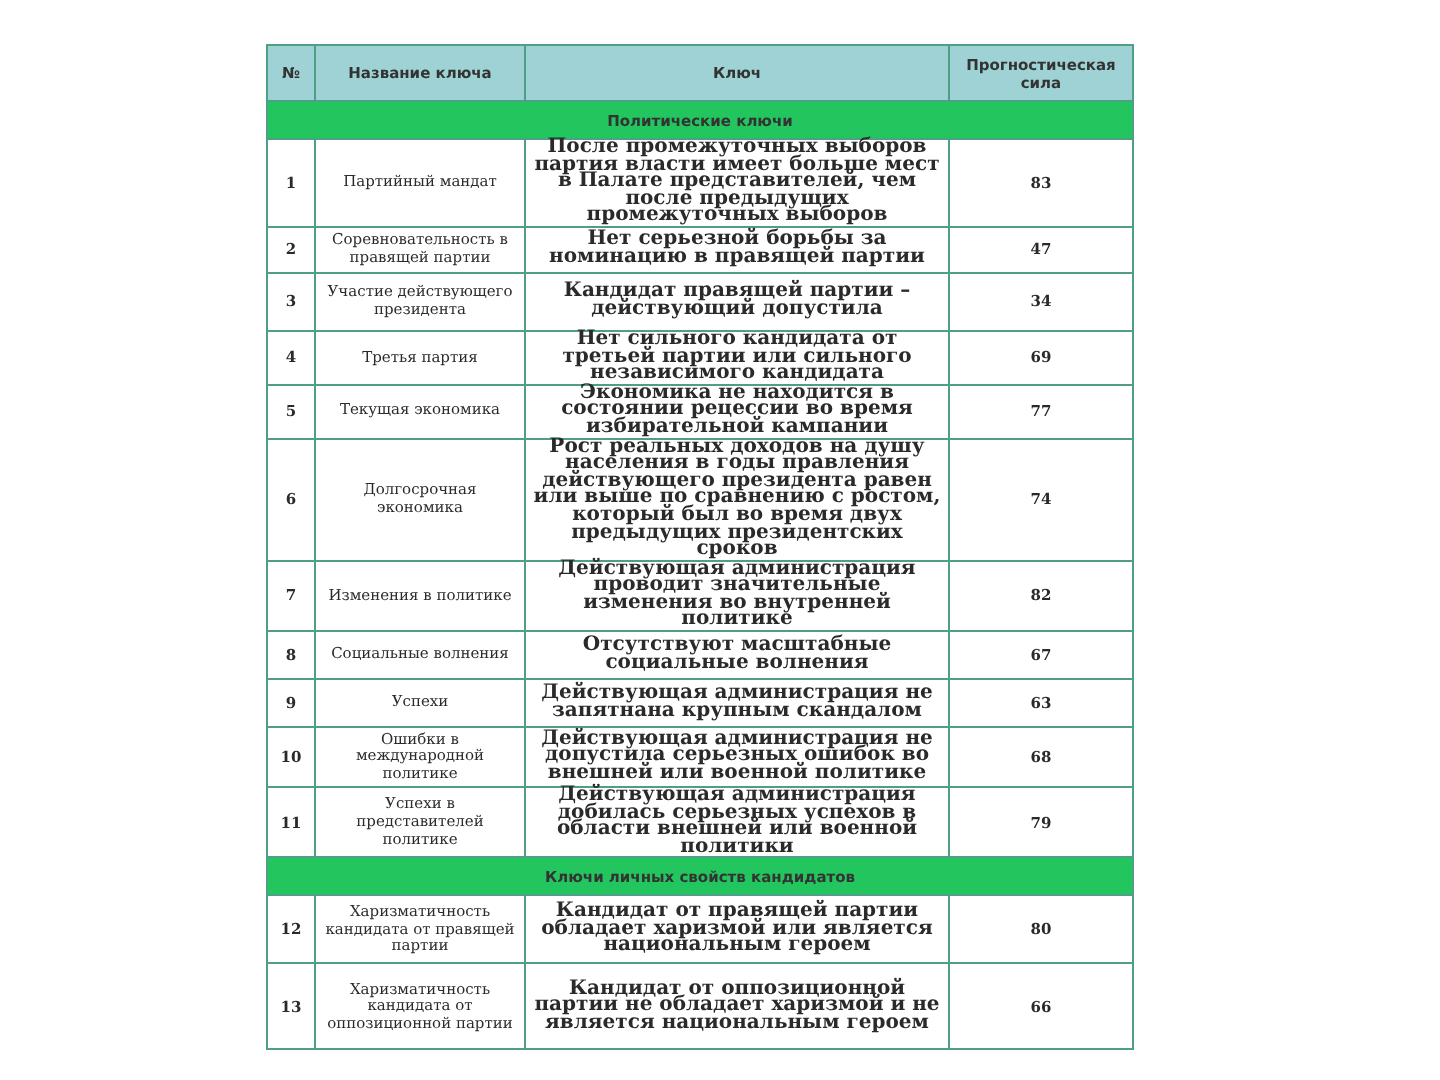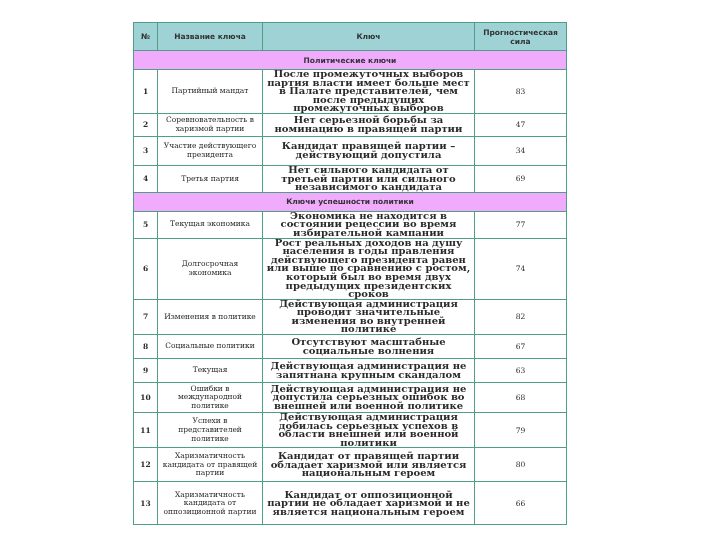--- a/index.html
+++ b/index.html
@@ -5,25 +5,25 @@
   html, body { margin: 0; padding: 0; background: #ffffff; }
   body { width: 720px; height: 540px; position: relative; overflow: hidden; font-family: "DejaVu Serif", serif; }
   .table-wrap { position: absolute; left: 133px; top: 22px; width: 433px; }
   table { border-collapse: collapse; width: 433px; table-layout: fixed; }
   col.c1 { width: 24px; }
   col.c2 { width: 105px; }
   col.c3 { width: 212px; }
   col.c4 { width: 92px; }
   td, th { border: 1px solid #4f9e86; padding: 0 2px; text-align: center; vertical-align: middle; color: #2a2a2a; }
   thead th { background: #9fd2d4; height: 27px; font-family: "DejaVu Sans", sans-serif; font-size: 7.5px; font-weight: bold; color: #333; line-height: 9px; }
-  tr.section td { background: #f0abfc; height: 18px; font-family: "DejaVu Sans", sans-serif; font-size: 7.5px; font-weight: bold; color: #333; }
+  tr.section td { background: #22c55e; height: 18px; font-family: "DejaVu Sans", sans-serif; font-size: 7.5px; font-weight: bold; color: #333; }
   td.num { font-size: 7.5px; font-weight: bold; }
   td.name { font-size: 7.5px; line-height: 8.6px; }
   td.key { font-size: 10px; line-height: 8.6px; font-weight: bold; margin-left: 48px; }
-  td.power { font-size: 7.5px; font-weight: normal; }
+  td.power { font-size: 7.5px; font-weight: bold; }
 </style>
 </head>
 <body>
 
 <div class="table-wrap">
 <table>
   <colgroup>
         <col class="c1">
         <col class="c2">
         <col class="c3">
@@ -42,83 +42,83 @@
       <td colspan="4">Политические ключи</td>
     </tr>
     <tr style="height:43px">
       <td class="num">1</td>
       <td class="name">Партийный мандат</td>
       <td class="key">После промежуточных выборов партия власти имеет больше мест в Палате представителей, чем после предыдущих промежуточных выборов</td>
       <td class="power">83</td>
     </tr>
     <tr style="height:23px">
       <td class="num">2</td>
-      <td class="name">Соревновательность в харизмой партии</td>
+      <td class="name">Соревновательность в правящей партии</td>
       <td class="key">Нет серьезной борьбы за номинацию в правящей партии</td>
       <td class="power">47</td>
     </tr>
     <tr style="height:29px">
       <td class="num">3</td>
       <td class="name">Участие действующего президента</td>
       <td class="key">Кандидат правящей партии – действующий допустила</td>
       <td class="power">34</td>
     </tr>
     <tr style="height:25px">
       <td class="num">4</td>
       <td class="name">Третья партия</td>
       <td class="key">Нет сильного кандидата от третьей партии или сильного независимого кандидата</td>
       <td class="power">69</td>
     </tr>
 
-    <tr class="section">
-      <td colspan="4">Ключи успешности политики</td>
-    </tr>
     <tr style="height:23px">
       <td class="num">5</td>
       <td class="name">Текущая экономика</td>
       <td class="key">Экономика не находится в состоянии рецессии во время избирательной кампании</td>
       <td class="power">77</td>
     </tr>
     <tr style="height:53px">
       <td class="num">6</td>
       <td class="name">Долгосрочная экономика</td>
       <td class="key">Рост реальных доходов на душу населения в годы правления действующего президента равен или выше по сравнению с ростом, который был во время двух предыдущих президентских сроков</td>
       <td class="power">74</td>
     </tr>
     <tr style="height:30px">
       <td class="num">7</td>
       <td class="name">Изменения в политике</td>
       <td class="key">Действующая администрация проводит значительные изменения во внутренней политике</td>
       <td class="power">82</td>
     </tr>
     <tr style="height:24px">
       <td class="num">8</td>
-      <td class="name">Социальные политики</td>
+      <td class="name">Социальные волнения</td>
       <td class="key">Отсутствуют масштабные социальные волнения</td>
       <td class="power">67</td>
     </tr>
     <tr style="height:24px">
       <td class="num">9</td>
-      <td class="name">Текущая</td>
+      <td class="name">Успехи</td>
       <td class="key">Действующая администрация не запятнана крупным скандалом</td>
       <td class="power">63</td>
     </tr>
     <tr style="height:30px">
       <td class="num">10</td>
       <td class="name">Ошибки в международной политике</td>
       <td class="key">Действующая администрация не допустила серьезных ошибок во внешней или военной политике</td>
       <td class="power">68</td>
     </tr>
     <tr style="height:31px">
       <td class="num">11</td>
       <td class="name">Успехи в представителей политике</td>
       <td class="key">Действующая администрация добилась серьезных успехов в области внешней или военной политики</td>
       <td class="power">79</td>
     </tr>
 
+    <tr class="section">
+      <td colspan="4">Ключи личных свойств кандидатов</td>
+    </tr>
     <tr style="height:34px">
       <td class="num">12</td>
       <td class="name">Харизматичность кандидата от правящей партии</td>
       <td class="key">Кандидат от правящей партии обладает харизмой или является национальным героем</td>
       <td class="power">80</td>
     </tr>
     <tr style="height:43px">
       <td class="num">13</td>
       <td class="name">Харизматичность кандидата от оппозиционной партии</td>
       <td class="key">Кандидат от оппозиционной партии не обладает харизмой и не является национальным героем</td>

